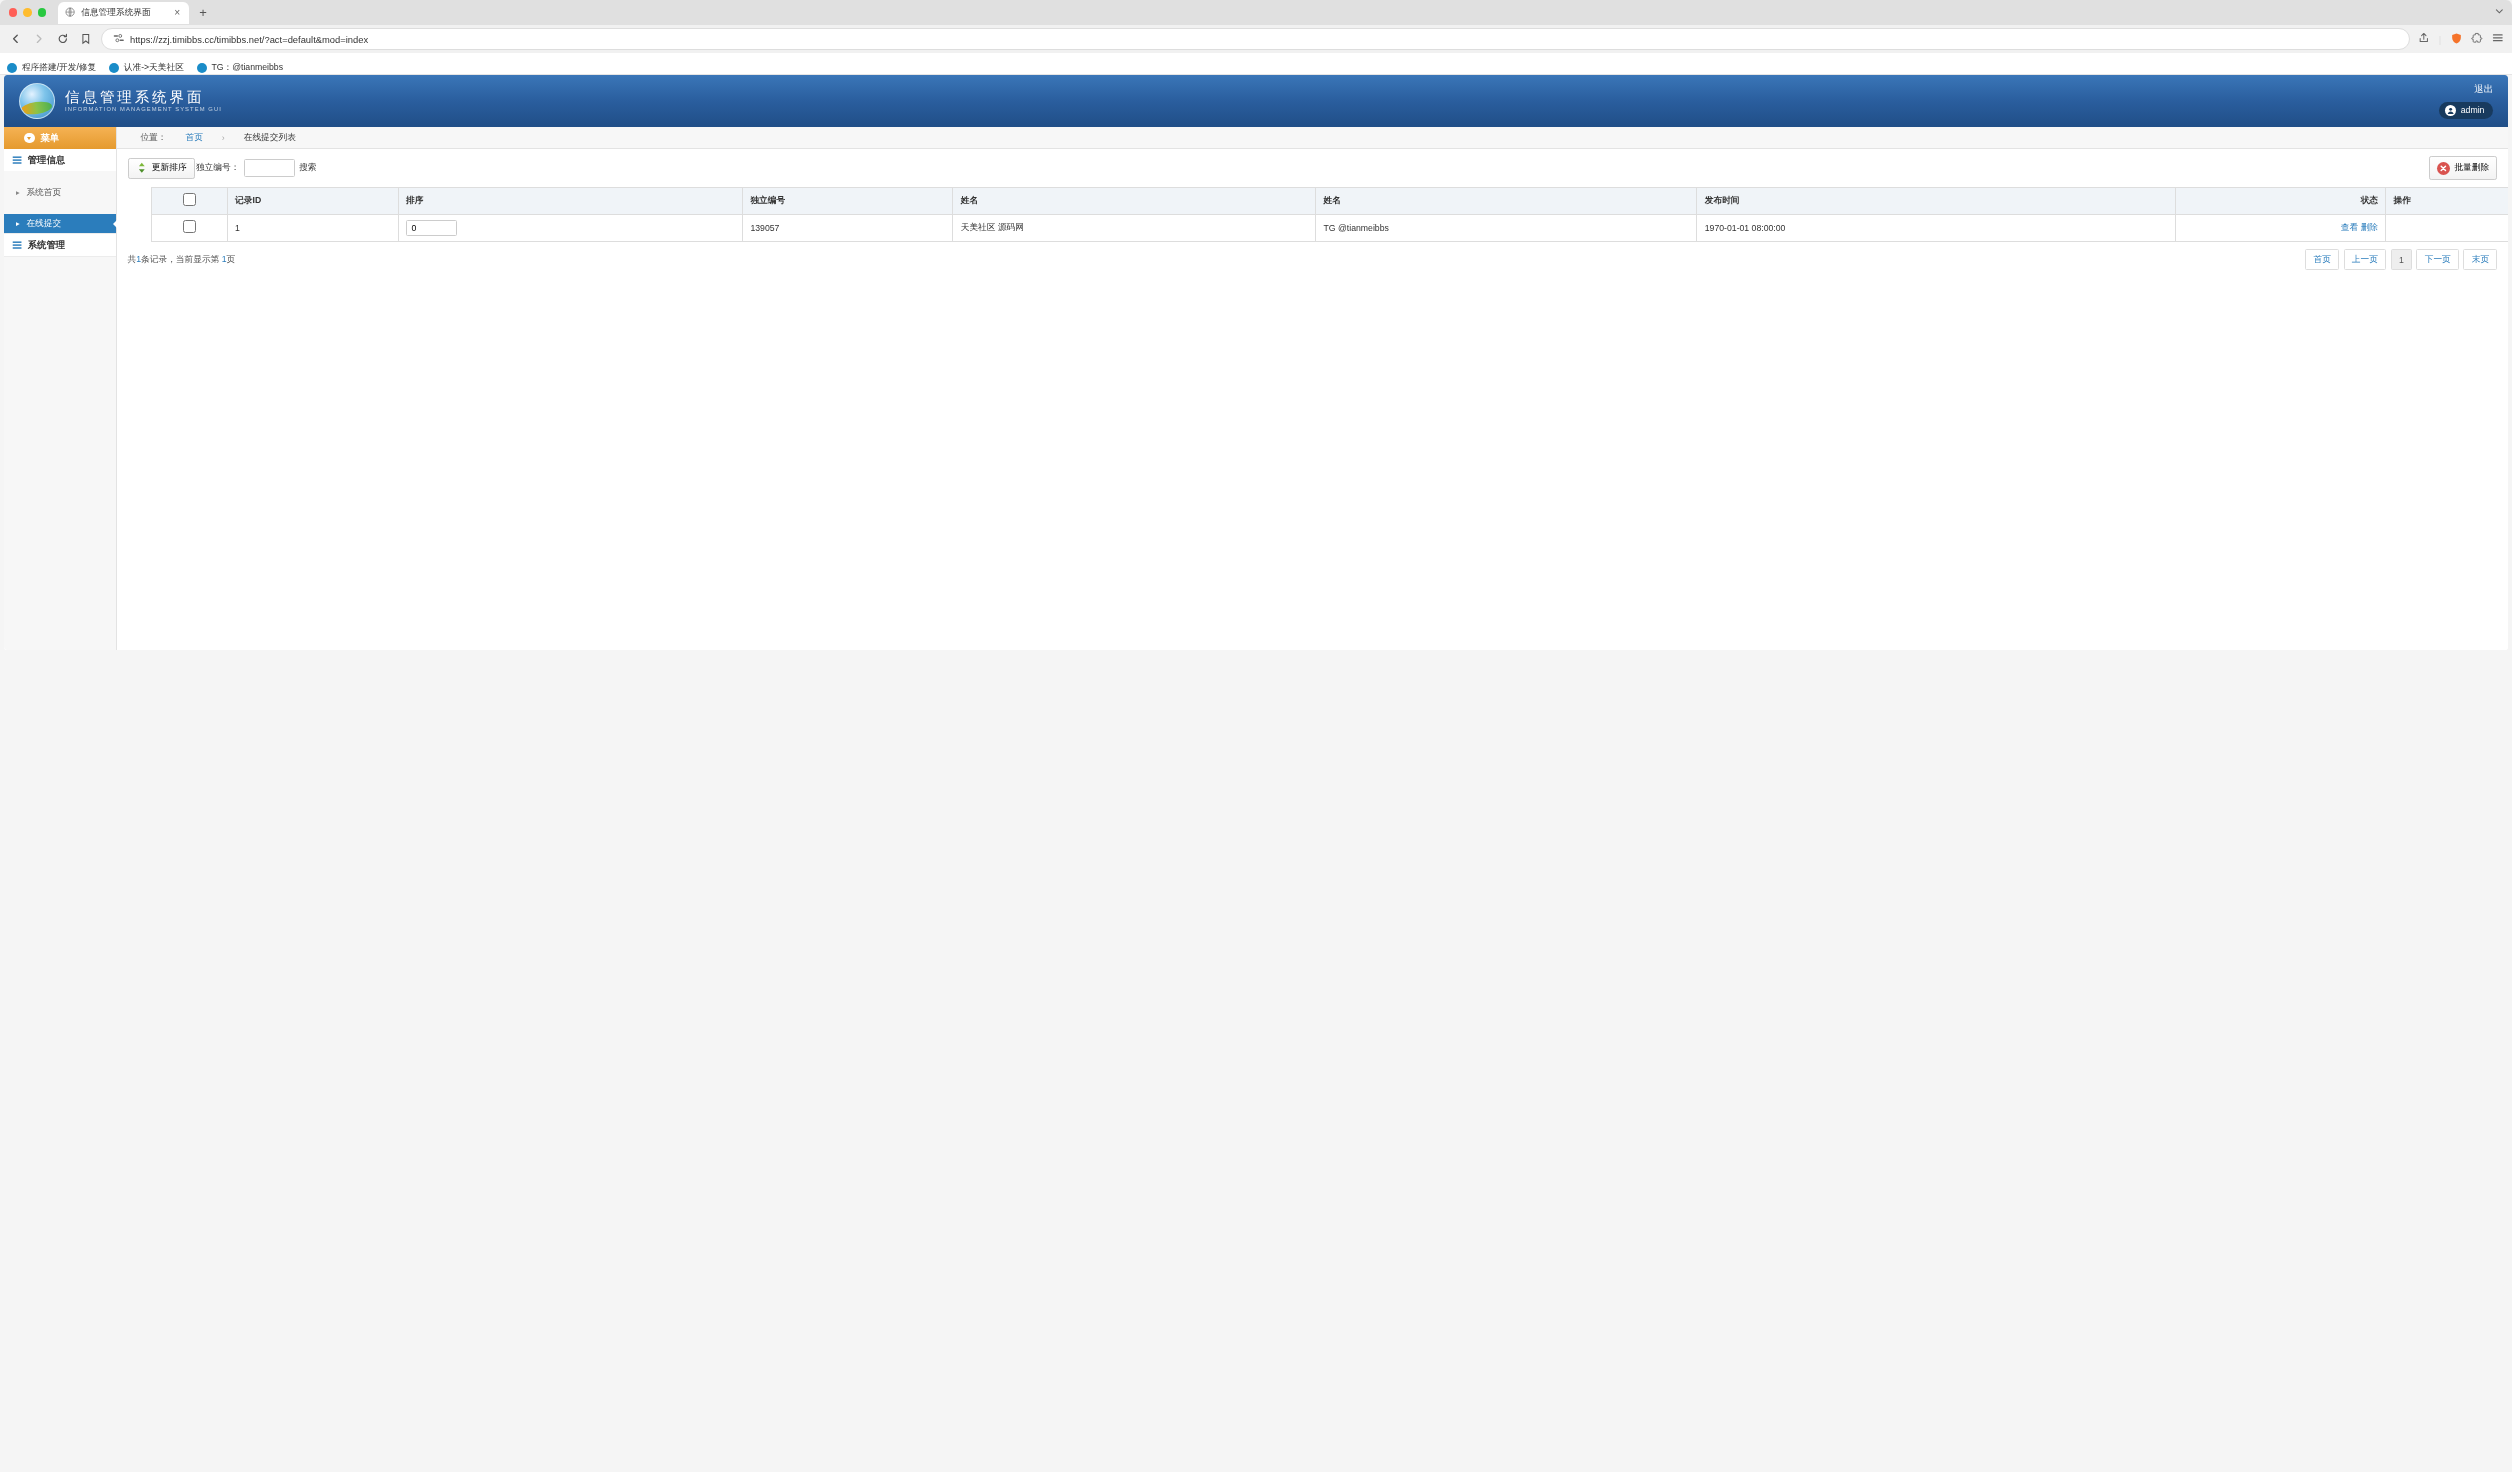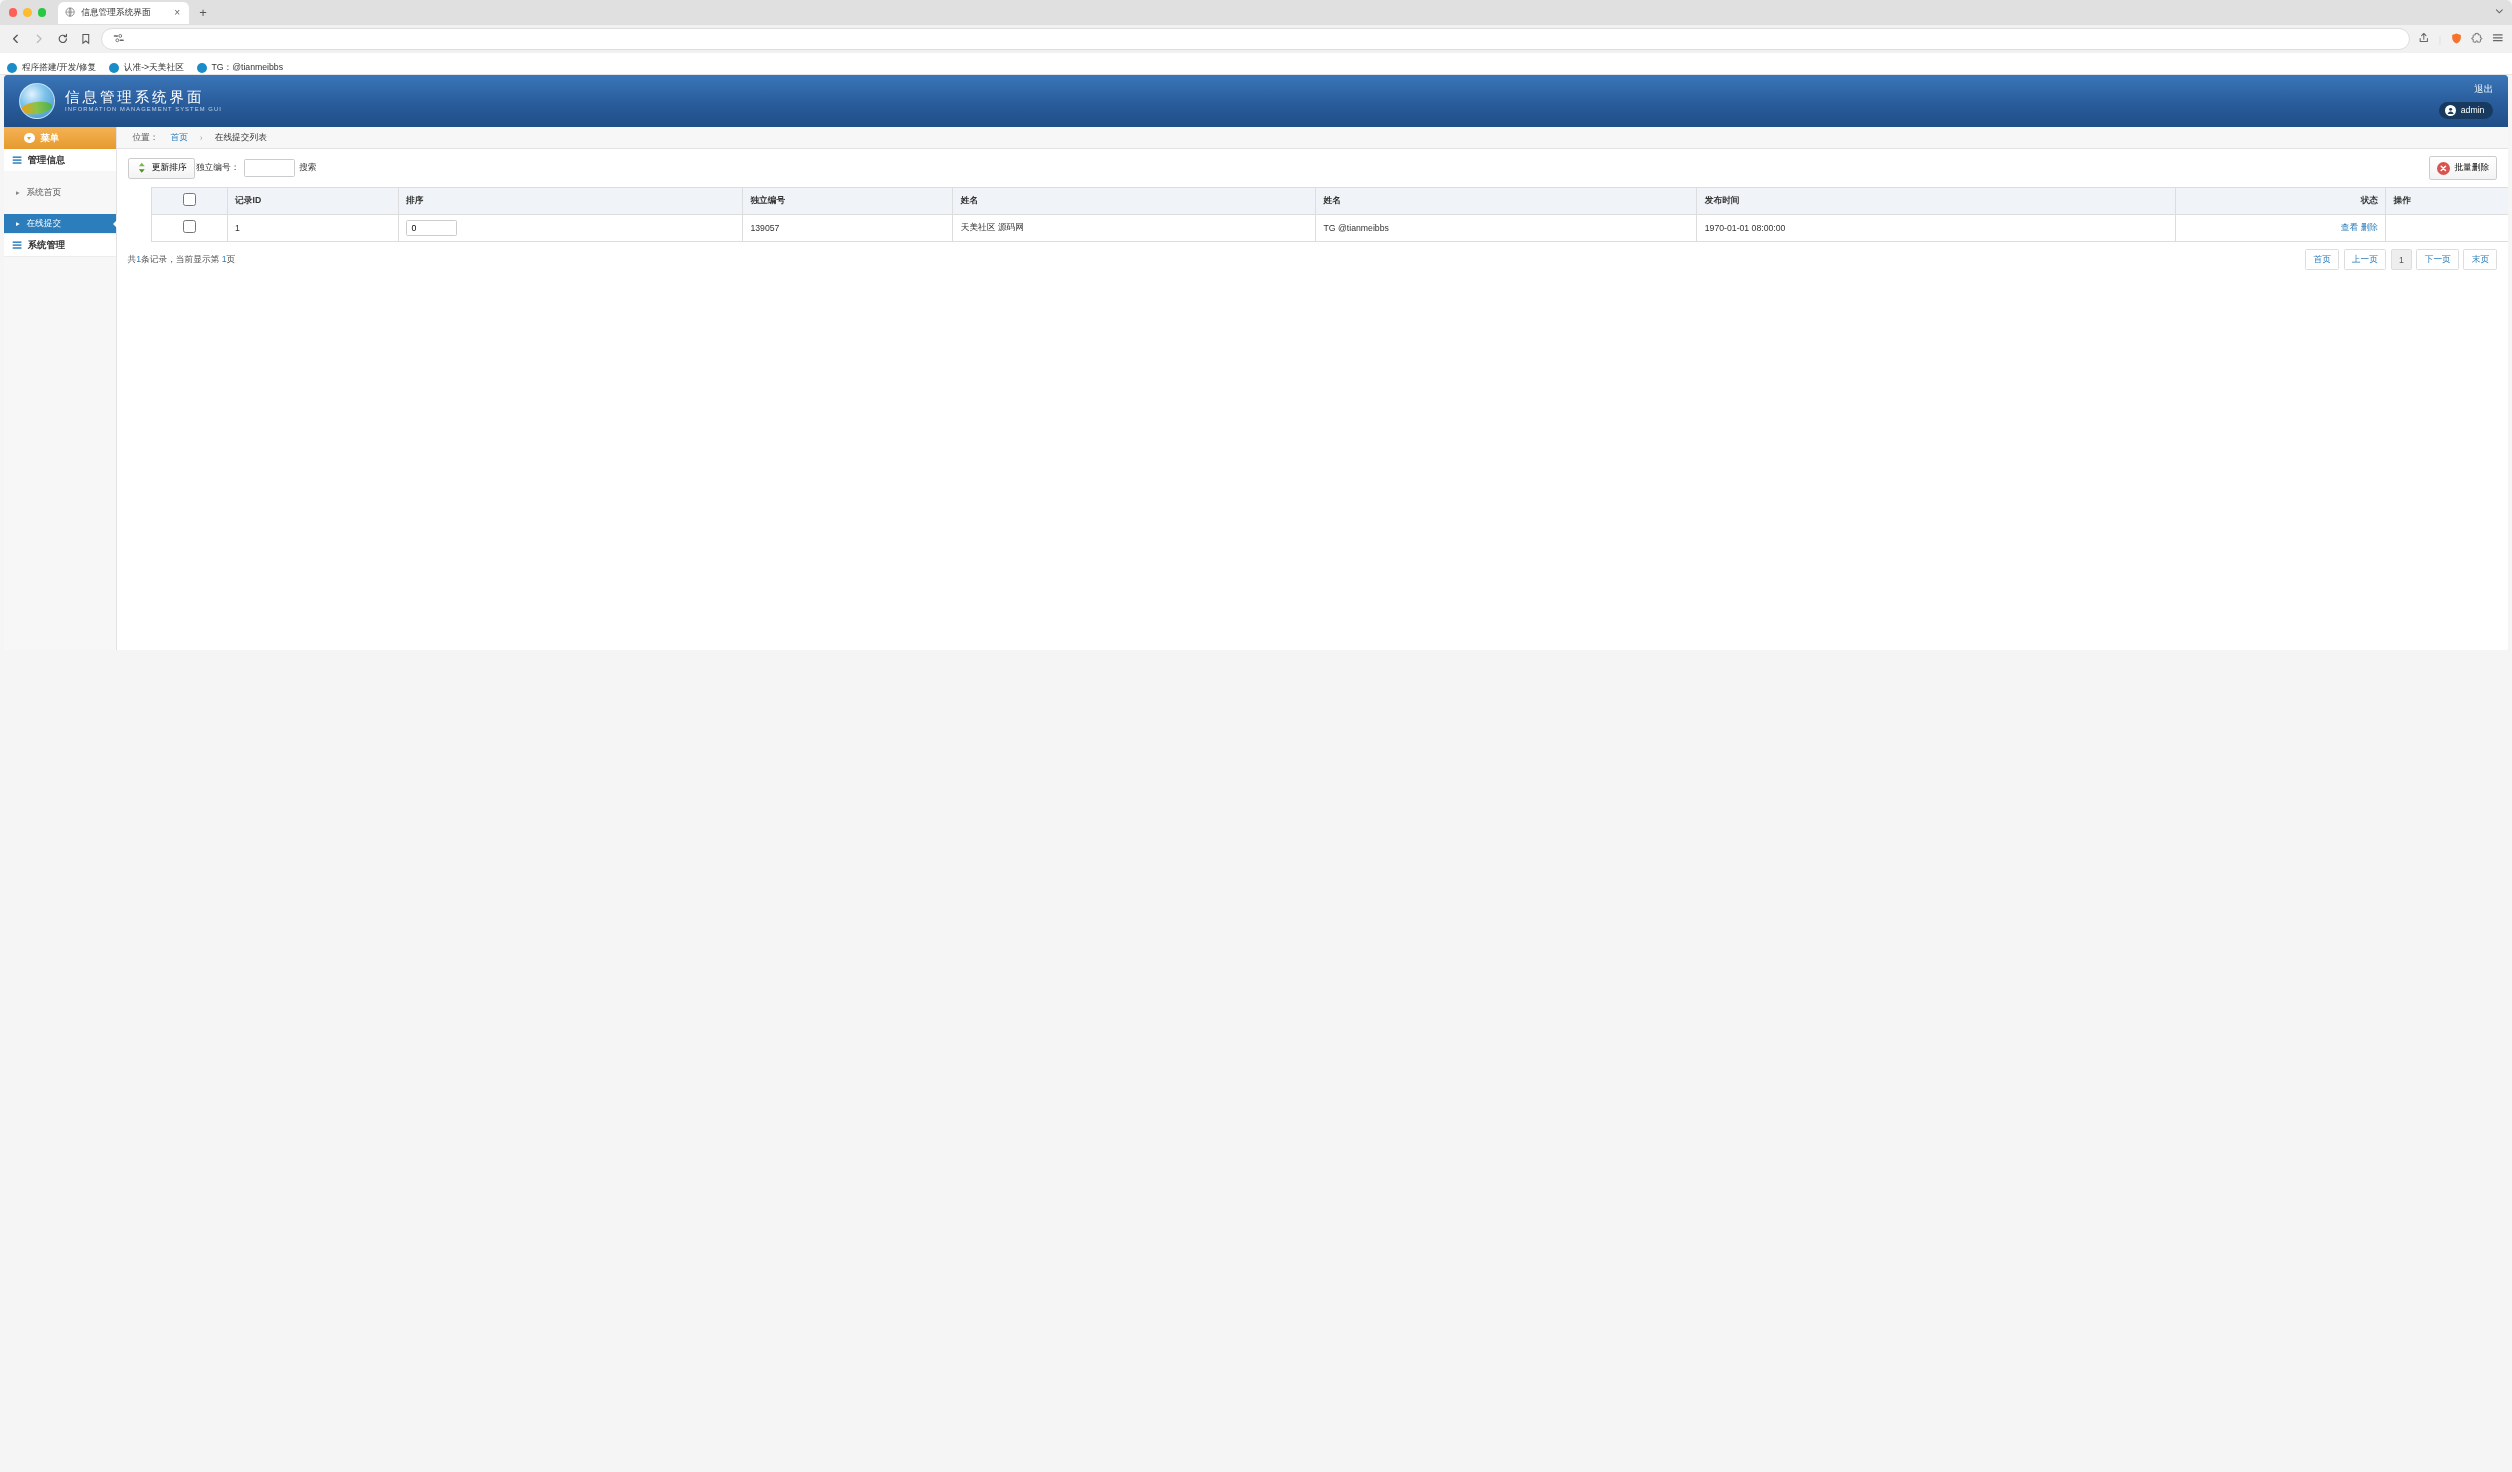--- a/index.html
+++ b/index.html
@@ -60,21 +60,21 @@
     .section-title { display: flex; align-items: center; gap: 5.8px; height: 22px; padding: 0 7.3px; background: #fff; font-weight: bold; font-size: 9.4px; cursor: pointer; }
     .section-icon { width: 10.2px; height: 10.2px; display:flex; align-items:center; justify-content:center; color:#2b7dbc; }
     .section-items { }
     .section-item { display: flex; align-items: center; height: 19px; padding: 0 7.3px 0 22px; font-size: 8.7px; color: #555; cursor: pointer; position: relative; margin-top: 12px; }
     .section-item::before { content: '▸'; position: absolute; left: 11.6px; font-size: 7.3px; color: #888; }
     .section-item.active { background: #2b7dbc; color: #fff; }
     .section-item.active::before { color: #fff; }
     .section-item.active::after { content:''; position:absolute; right:-0.7px; top:50%; transform:translateY(-50%); border-top:4.4px solid transparent; border-bottom:4.4px solid transparent; border-right:4.4px solid #fff; }
 
     .main { flex: 1; background: #fff; padding: 0; }
-    .breadcrumb { display: flex; align-items: center; gap: 12px; height: 22px; padding: 0 15px; background: #f7f7f7; border-bottom: 0.7px solid #e3e3e3; font-size: 8.7px; }
+    .breadcrumb { display: flex; align-items: center; gap: 19px; height: 22px; padding: 0 23px; background: #f7f7f7; border-bottom: 0.7px solid #e3e3e3; font-size: 8.7px; }
     .breadcrumb a { color: #2b7dbc; cursor: pointer; }
     .bc-sep { color: #aaa; }
     .bc-label { color: #555; }
 
     .toolbar { display: flex; align-items: center; gap: 1px; padding: 7.3px 10.2px; }
     .btn { display: inline-flex; align-items: center; gap: 4.4px; border: 0.7px solid #ccc; background: linear-gradient(#fff,#f3f3f3); border-radius: 2.2px; padding: 3.6px 7.3px; font-size: 8.7px; cursor: pointer; }
     .sort-icon { width: 11.6px; height: 11.6px; }
     .sort-icon svg { display:block; }
     .search-group { display: flex; align-items: center; gap: 4.4px; font-size: 8.7px; }
     .search-input { border: 0.7px solid #ccc; border-radius: 1.5px; height: 17.4px; padding: 0 4.4px; width: 51px; font-size: 8.7px; }
@@ -161,20 +161,21 @@
     </span>
     <div class="url-input-wrap">
       <span class="site-toggle">
         <svg width="11.6" height="10.2" viewBox="0 0 16 14">
             <rect x="1" y="3" width="6" height="2" rx="1" fill="#666"></rect>
             <circle cx="10" cy="4" r="2" fill="none" stroke="#666" stroke-width="1.2"></circle>
             <rect x="9" y="9" width="6" height="2" rx="1" fill="#666"></rect>
             <circle cx="6" cy="10" r="2" fill="none" stroke="#666" stroke-width="1.2"></circle>
           </svg>
       </span>
+      <span class="url-text">https://zzj.timibbs.cc/timibbs.net/?act=default&amp;mod=index</span>
     </div>
     <div class="url-icons-right">
       <span>
         <svg class="share-icon" viewBox="0 0 16 16">
             <path d="M8 10V2m0 0L5 5m3-3l3 3M3 9v4h10V9" fill="none" stroke="#666" stroke-width="1.4" stroke-linecap="round" stroke-linejoin="round"></path>
           </svg>
       </span>
       <span style="color:#ddd;">|</span>
       <span class="shield-icon">
         <svg width="13" height="13" viewBox="0 0 18 18">

